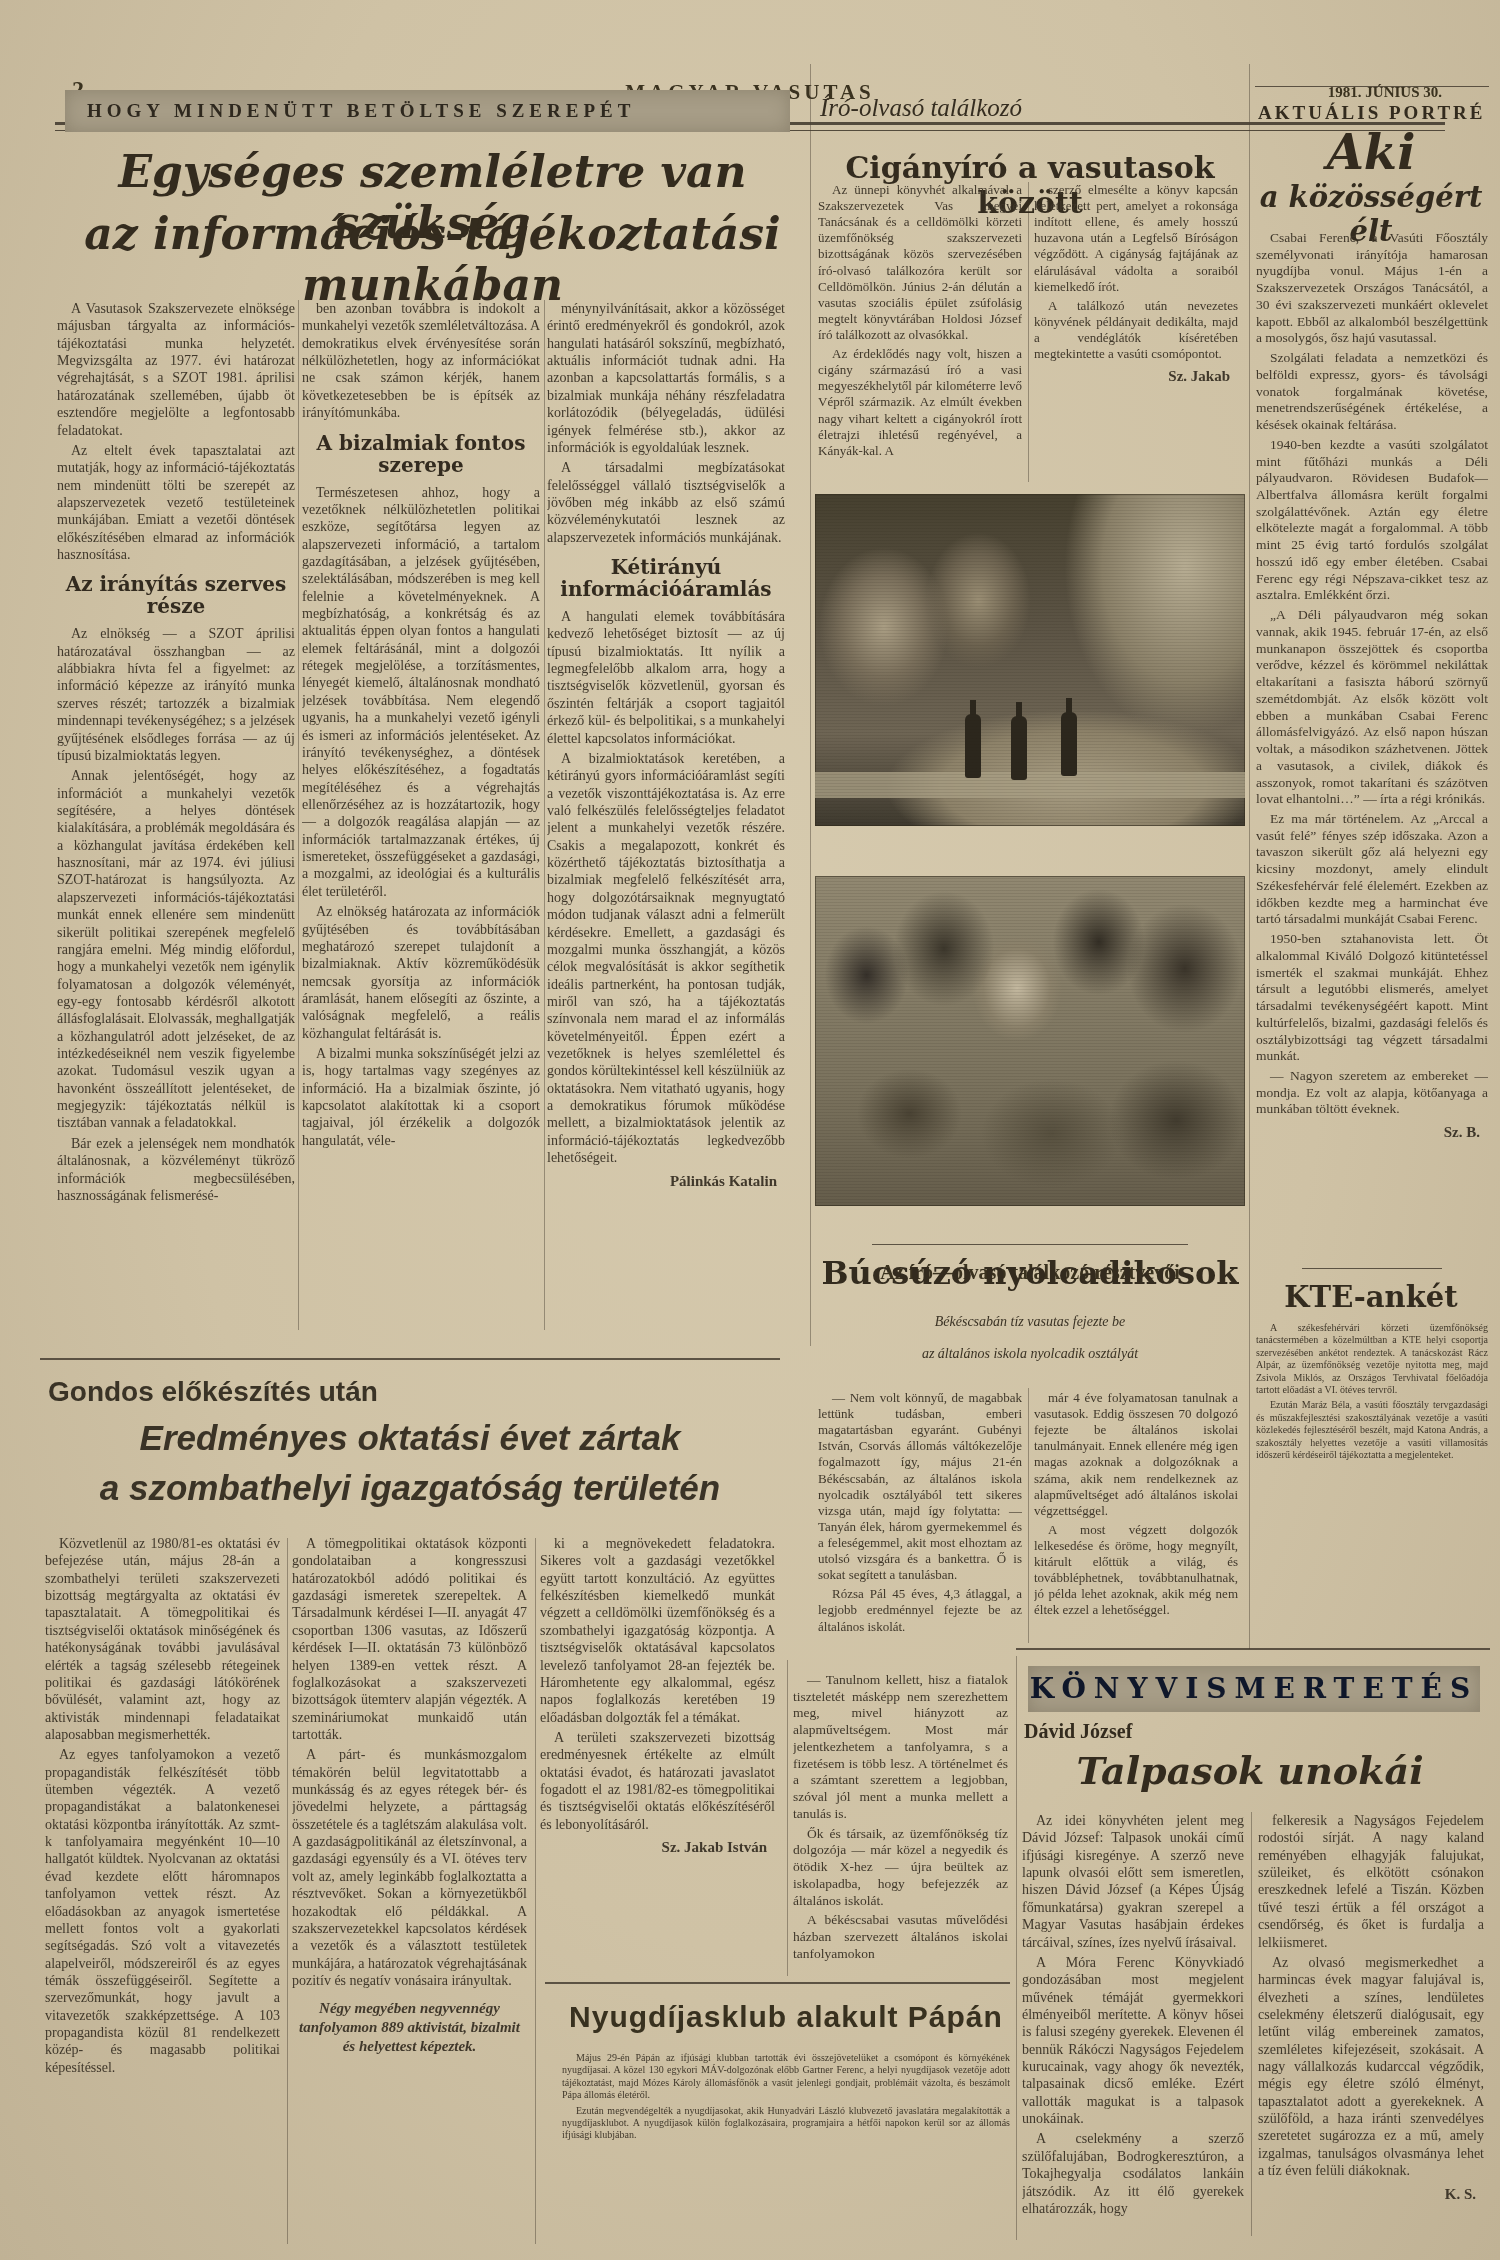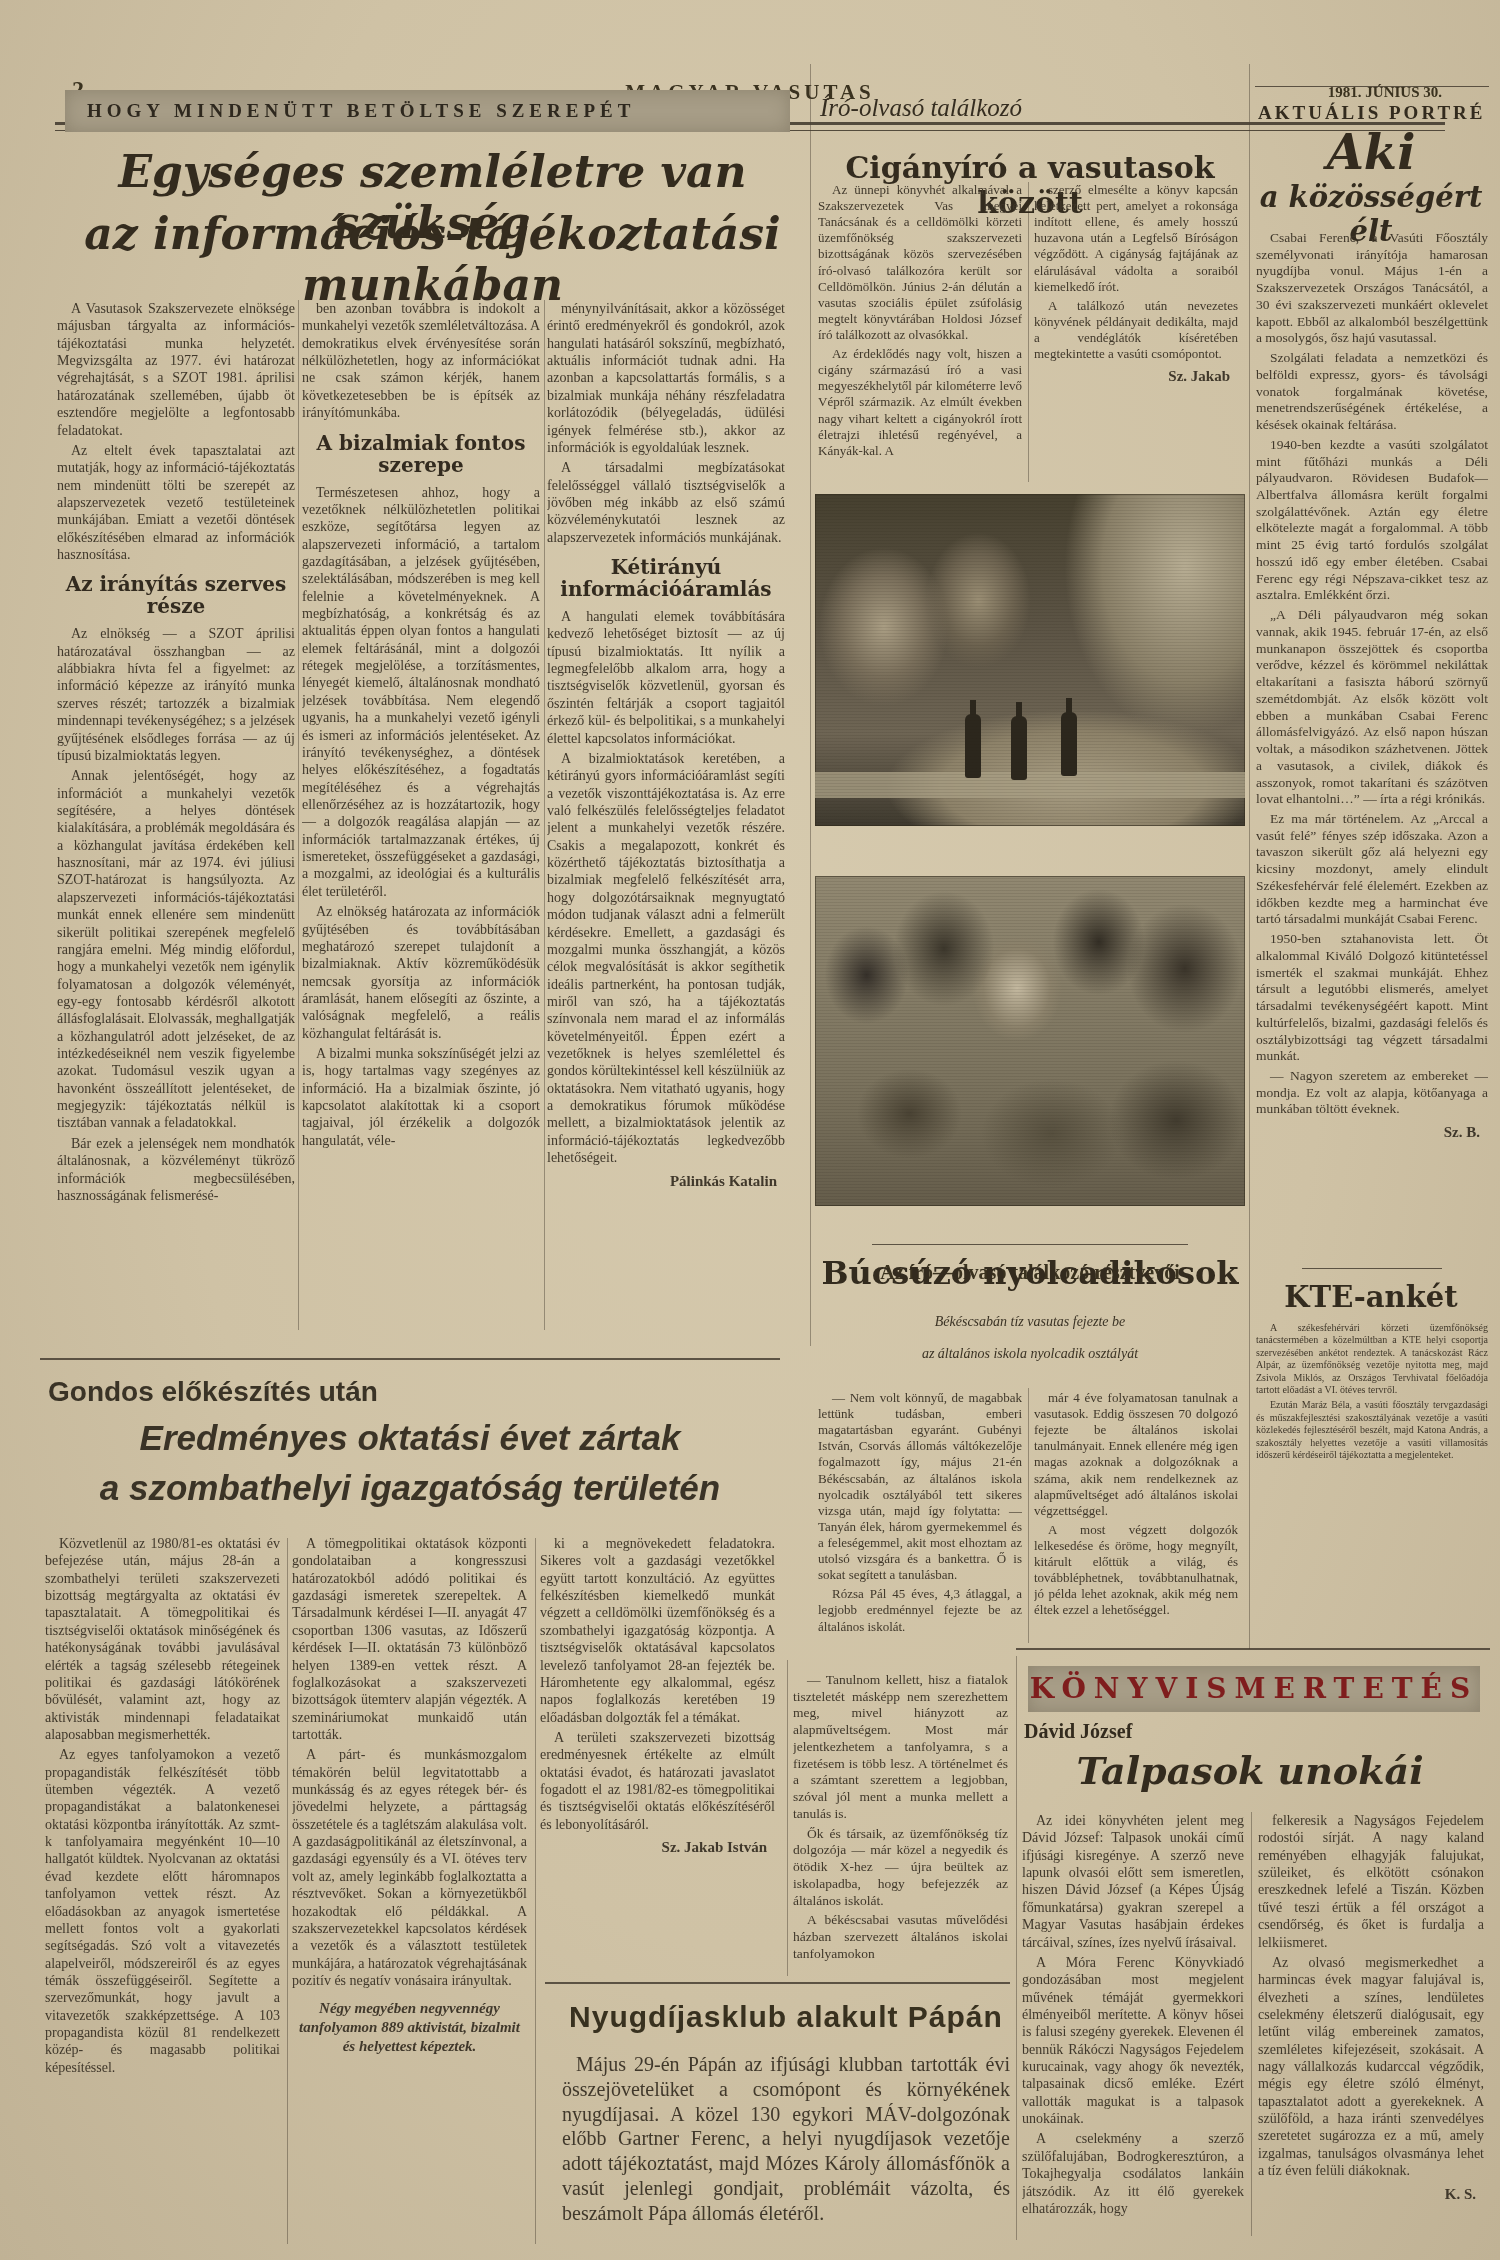--- a/index.html
+++ b/index.html
@@ -79,21 +79,21 @@
     font-weight:bold;font-size:28px;color:#3a3326;}
   .edu-h{position:absolute;left:40px;width:740px;text-align:center;font-family:"Liberation Sans", sans-serif;
     font-style:italic;font-weight:bold;color:#3a3326;}
   .edu-h.l1{top:1418px;font-size:35px;}
   .edu-h.l2{top:1468px;font-size:35px;}
   
   .ny-head{position:absolute;left:562px;top:2000px;width:448px;text-align:center;
     font-family:"Liberation Sans", sans-serif;font-weight:bold;font-size:30px;letter-spacing:1px;color:#38311f;}
   
   .br-bar{position:absolute;left:1028px;top:1666px;width:452px;height:46px;background:#a79d87;
-    color:#7f1d1d;font-weight:bold;font-size:28px;letter-spacing:8px;line-height:46px;text-align:center;
+    color:#0f172a;font-weight:bold;font-size:28px;letter-spacing:8px;line-height:46px;text-align:center;
     font-family:"DejaVu Serif", serif;box-shadow:inset 0 0 18px rgba(60,50,30,.25);}
   .br-author{position:absolute;left:1024px;top:1720px;font-weight:bold;font-size:20px;color:#332b1e;}
   .br-head{position:absolute;left:1020px;top:1748px;width:460px;text-align:center;font-style:italic;
     font-weight:bold;font-size:38px;color:#332b1e;font-family:"DejaVu Serif", serif;}
 </style>
 </head>
 <body>
 
 <div id="page">
 
@@ -253,21 +253,21 @@
   </div>
   <div class="col" style="left:540px;top:1535px;width:235px;height:440px;">
     <div>
         <p class="para">ki a megnövekedett feladatokra. Sikeres volt a gazdasági vezetőkkel együtt tartott konzultáció. Az együttes felkészítésben kiemelkedő munkát végzett a celldömölki üzemfőnökség és a szombathelyi igazgatóság központja. A tisztségviselők oktatásával kapcsolatos levelező tanfolyamot 28-an fejezték be. Háromhetente egy alkalommal, egész napos foglalkozás keretében 19 előadásban dolgozták fel a témákat.</p>
         <p class="para">A területi szakszervezeti bizottság eredményesnek értékelte az elmúlt oktatási évadot, és határozati javaslatot fogadott el az 1981/82-es tömegpolitikai és tisztségviselői oktatás előkészítéséről és lebonyolításáról.</p>
       </div>
     <div class="byline">Sz. Jakab István</div>
   </div>
 
   <div class="ny-head">Nyugdíjasklub alakult Pápán</div>
-  <div class="col" style="left:562px;top:2052px;width:448px;height:180px;font-size:20px;">
+  <div class="col" style="left:562px;top:2052px;width:448px;height:180px;font-size:10px;">
     <div>
         <p class="para">Május 29-én Pápán az ifjúsági klubban tartották évi összejövetelüket a csomópont és környékének nyugdíjasai. A közel 130 egykori MÁV-dolgozónak előbb Gartner Ferenc, a helyi nyugdíjasok vezetője adott tájékoztatást, majd Mózes Károly állomásfőnök a vasút jelenlegi gondjait, problémáit vázolta, és beszámolt Pápa állomás életéről.</p>
         <p class="para">Ezután megvendégelték a nyugdíjasokat, akik Hunyadvári László klubvezető javaslatára megalakították a nyugdíjasklubot. A nyugdíjasok külön foglalkozásaira, programjaira a hétfői napokon kerül sor az állomás ifjúsági klubjában.</p>
       </div>
   </div>
 
   <div class="br-bar">KÖNYVISMERTETÉS</div>
   <div class="br-author">Dávid József</div>
   <div class="br-head">Talpasok unokái</div>
   <div class="col" style="left:1022px;top:1812px;width:222px;height:425px;">

